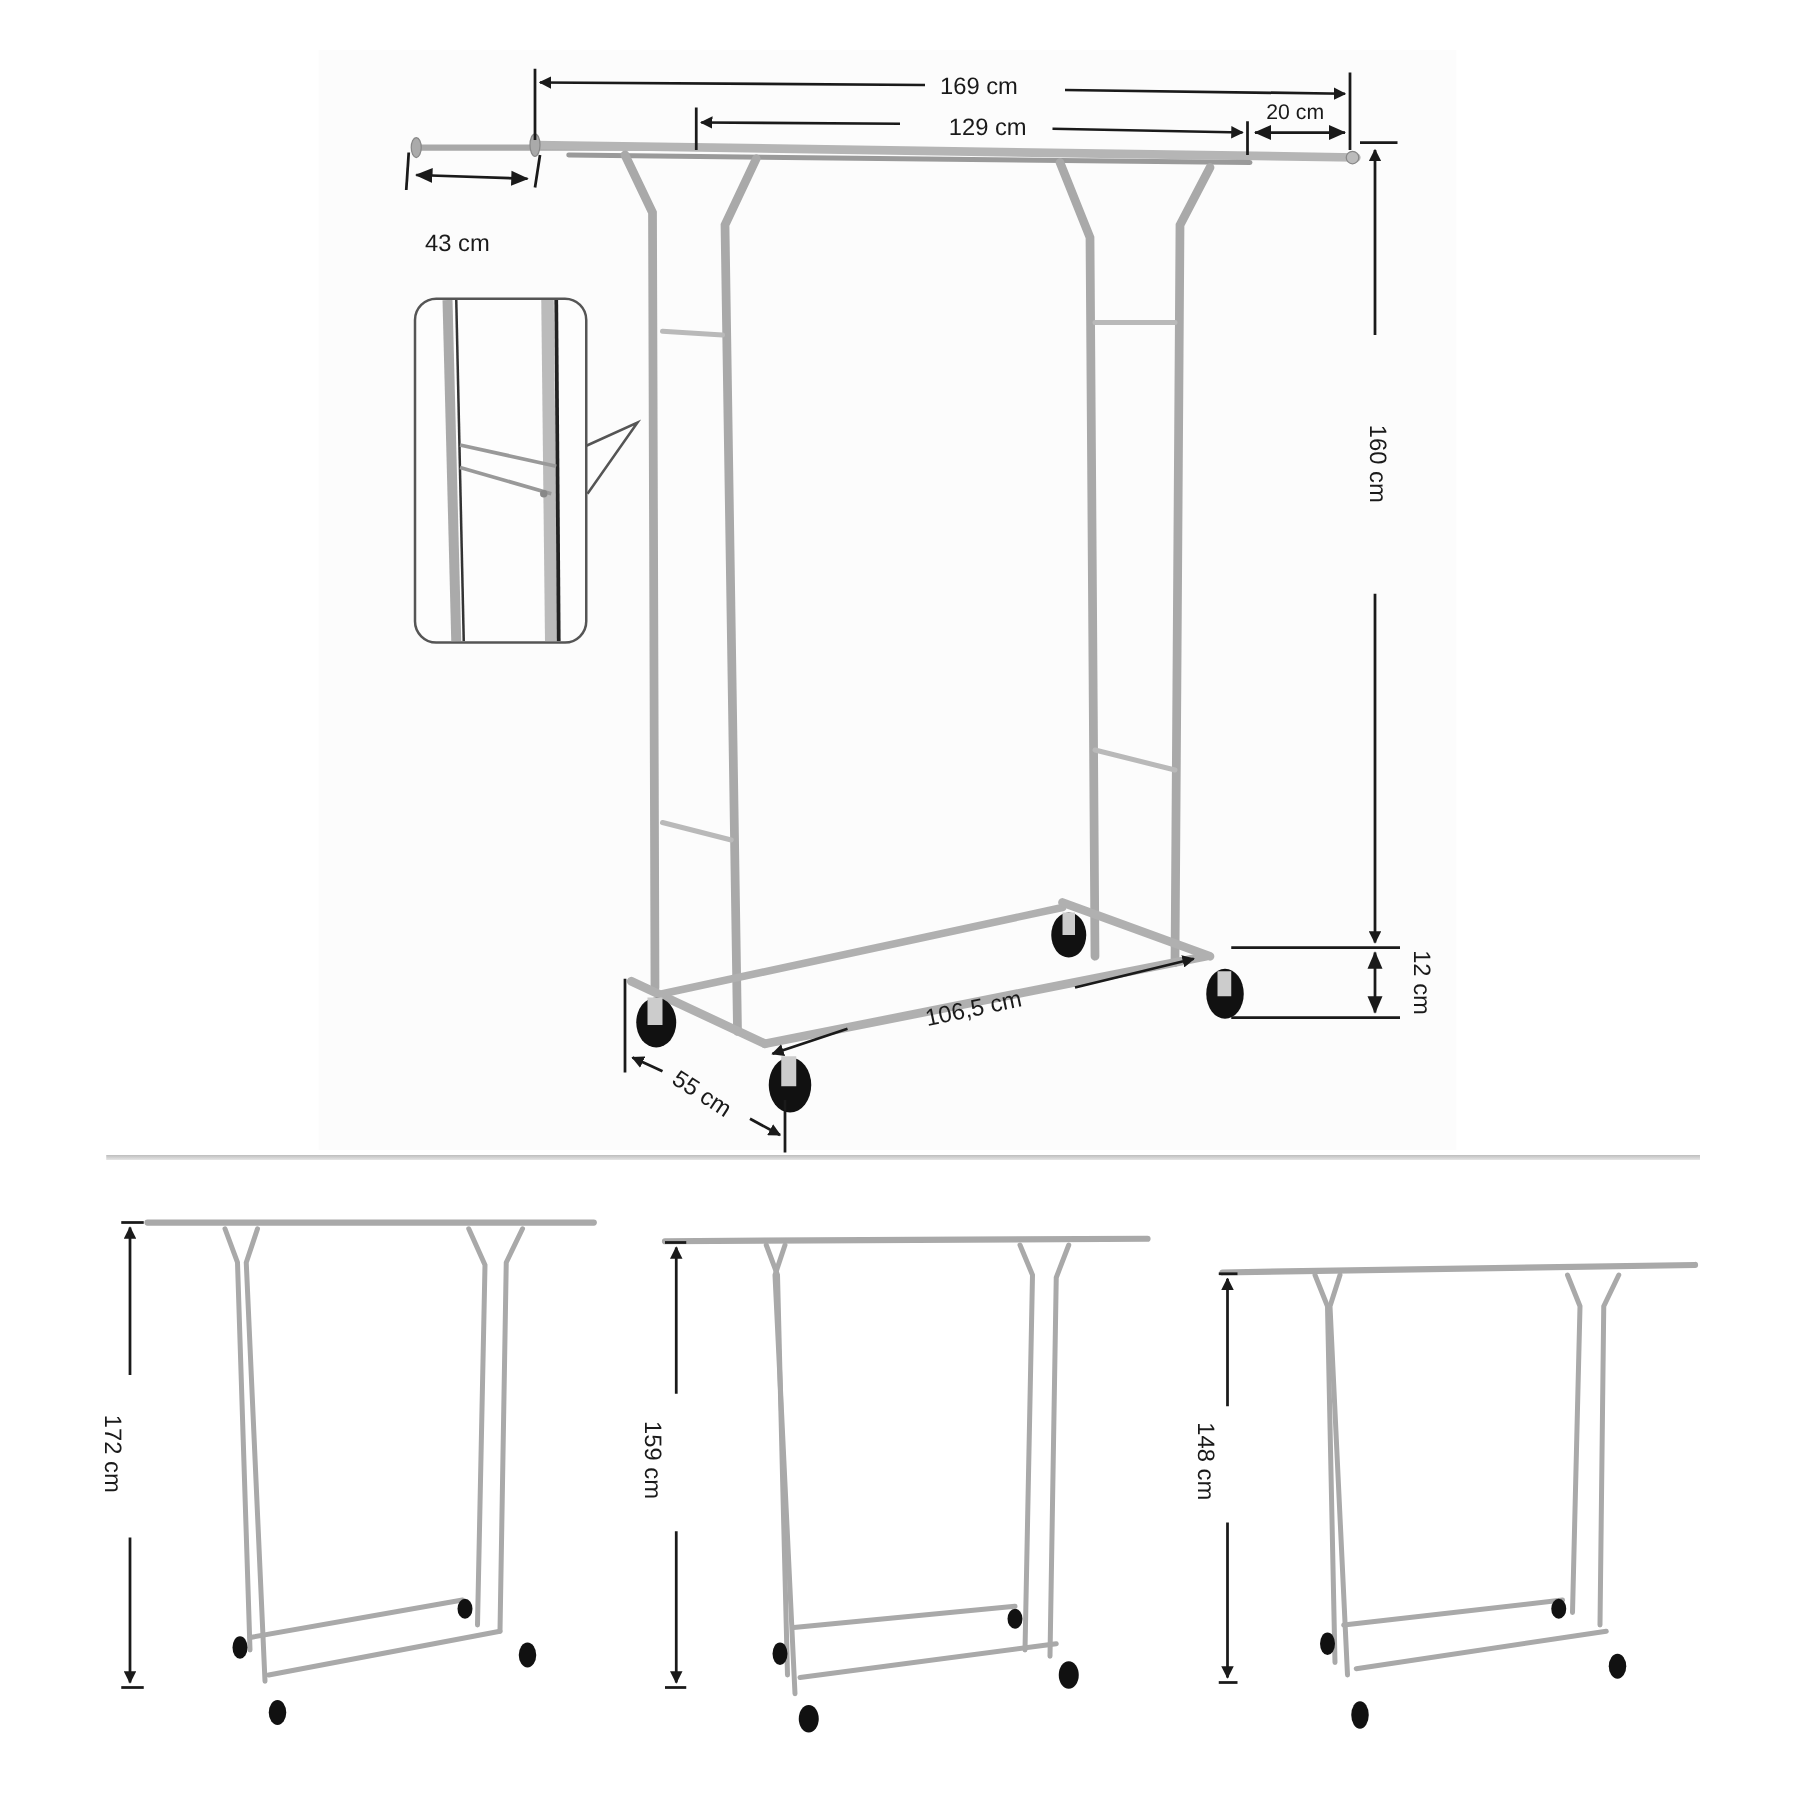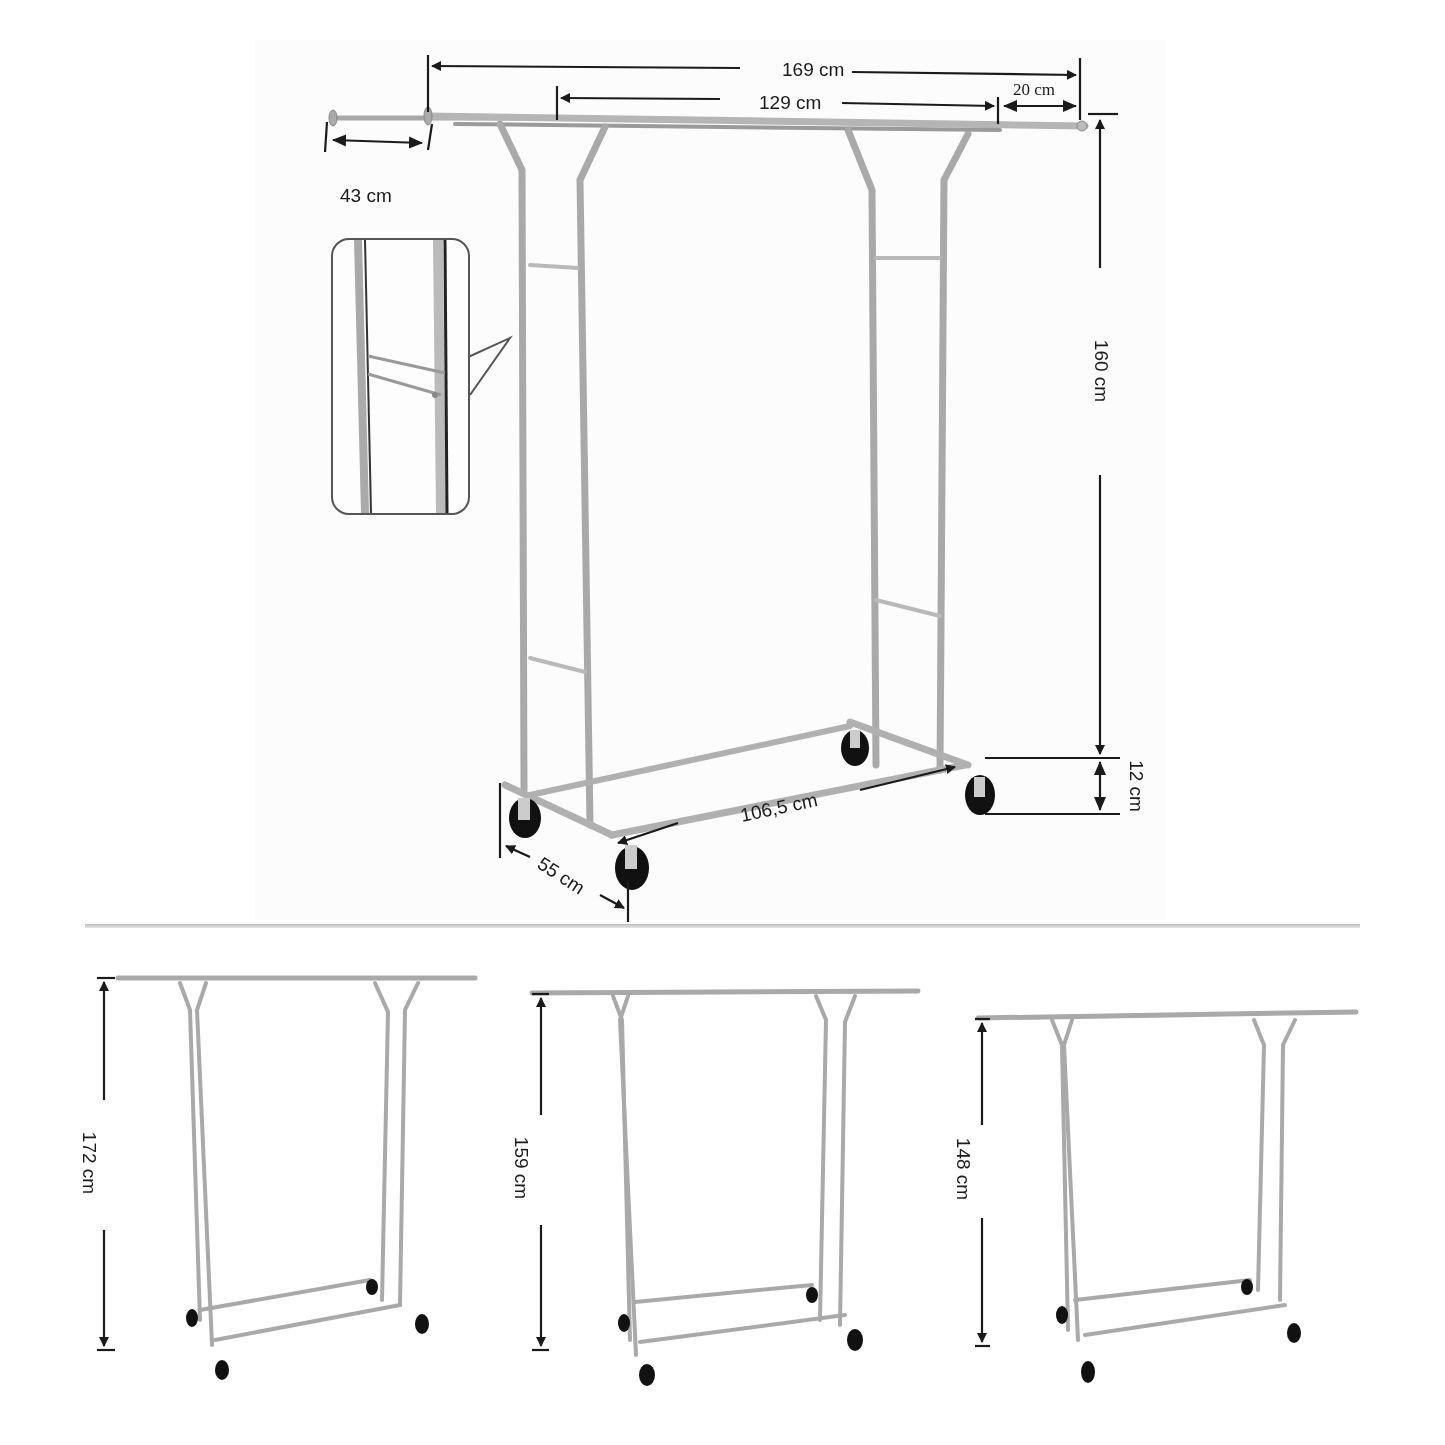--- a/index.html
+++ b/index.html
@@ -165,23 +165,23 @@
     <line x1="25" y1="0" x2="32" y2="273" stroke="#aaa" stroke-width="8"></line>
     <line x1="32" y1="0" x2="38" y2="273" stroke="#333" stroke-width="2"></line>
     <line x1="105" y1="0" x2="108" y2="273" stroke="#bbb" stroke-width="10"></line>
     <line x1="112" y1="0" x2="114" y2="273" stroke="#222" stroke-width="3"></line>
     <line x1="35" y1="116" x2="112" y2="133" stroke="#999" stroke-width="3"></line>
     <line x1="35" y1="134" x2="108" y2="155" stroke="#999" stroke-width="3"></line>
     <circle cx="102" cy="155" r="3" fill="#888"></circle>
   </svg>
 </div>
 
-<span class="lbl lbl-lg" style="left:752px;top:59px;margin-left:30px;">169 cm</span>
+<span class="lbl lbl-lg" style="left:752px;top:59px;">169 cm</span>
 <span class="lbl lbl-lg" style="left:727px;top:92px;margin-left:32px;">129 cm</span>
-<span class="lbl" style="left:1013px;top:80px;font-family:Liberation Serif, serif;">20 cm</span>
+<span class="lbl" style="left:1013px;top:80px;">20 cm</span>
 <span class="lbl lbl-lg" style="left:340px;top:150px;margin-top:35px;">43 cm</span>
 <span class="lbl lbl-lg rot90" style="left:1070px;top:360px;">160 cm</span>
 <span class="lbl lbl-lg rot90" style="left:1110px;top:775px;">12 cm</span>
 <span class="lbl lbl-lg rot-20" style="left:740px;top:797px;">106,5 cm</span>
 <span class="lbl lbl-lg rot35" style="left:535px;top:865px;">55 cm</span>
 
 <div class="divider"></div>
 
 <span class="lbl lbl-lg rot90" style="left:58px;top:1152px;">172 cm</span>
 <span class="lbl lbl-lg rot90" style="left:490px;top:1157px;">159 cm</span>

